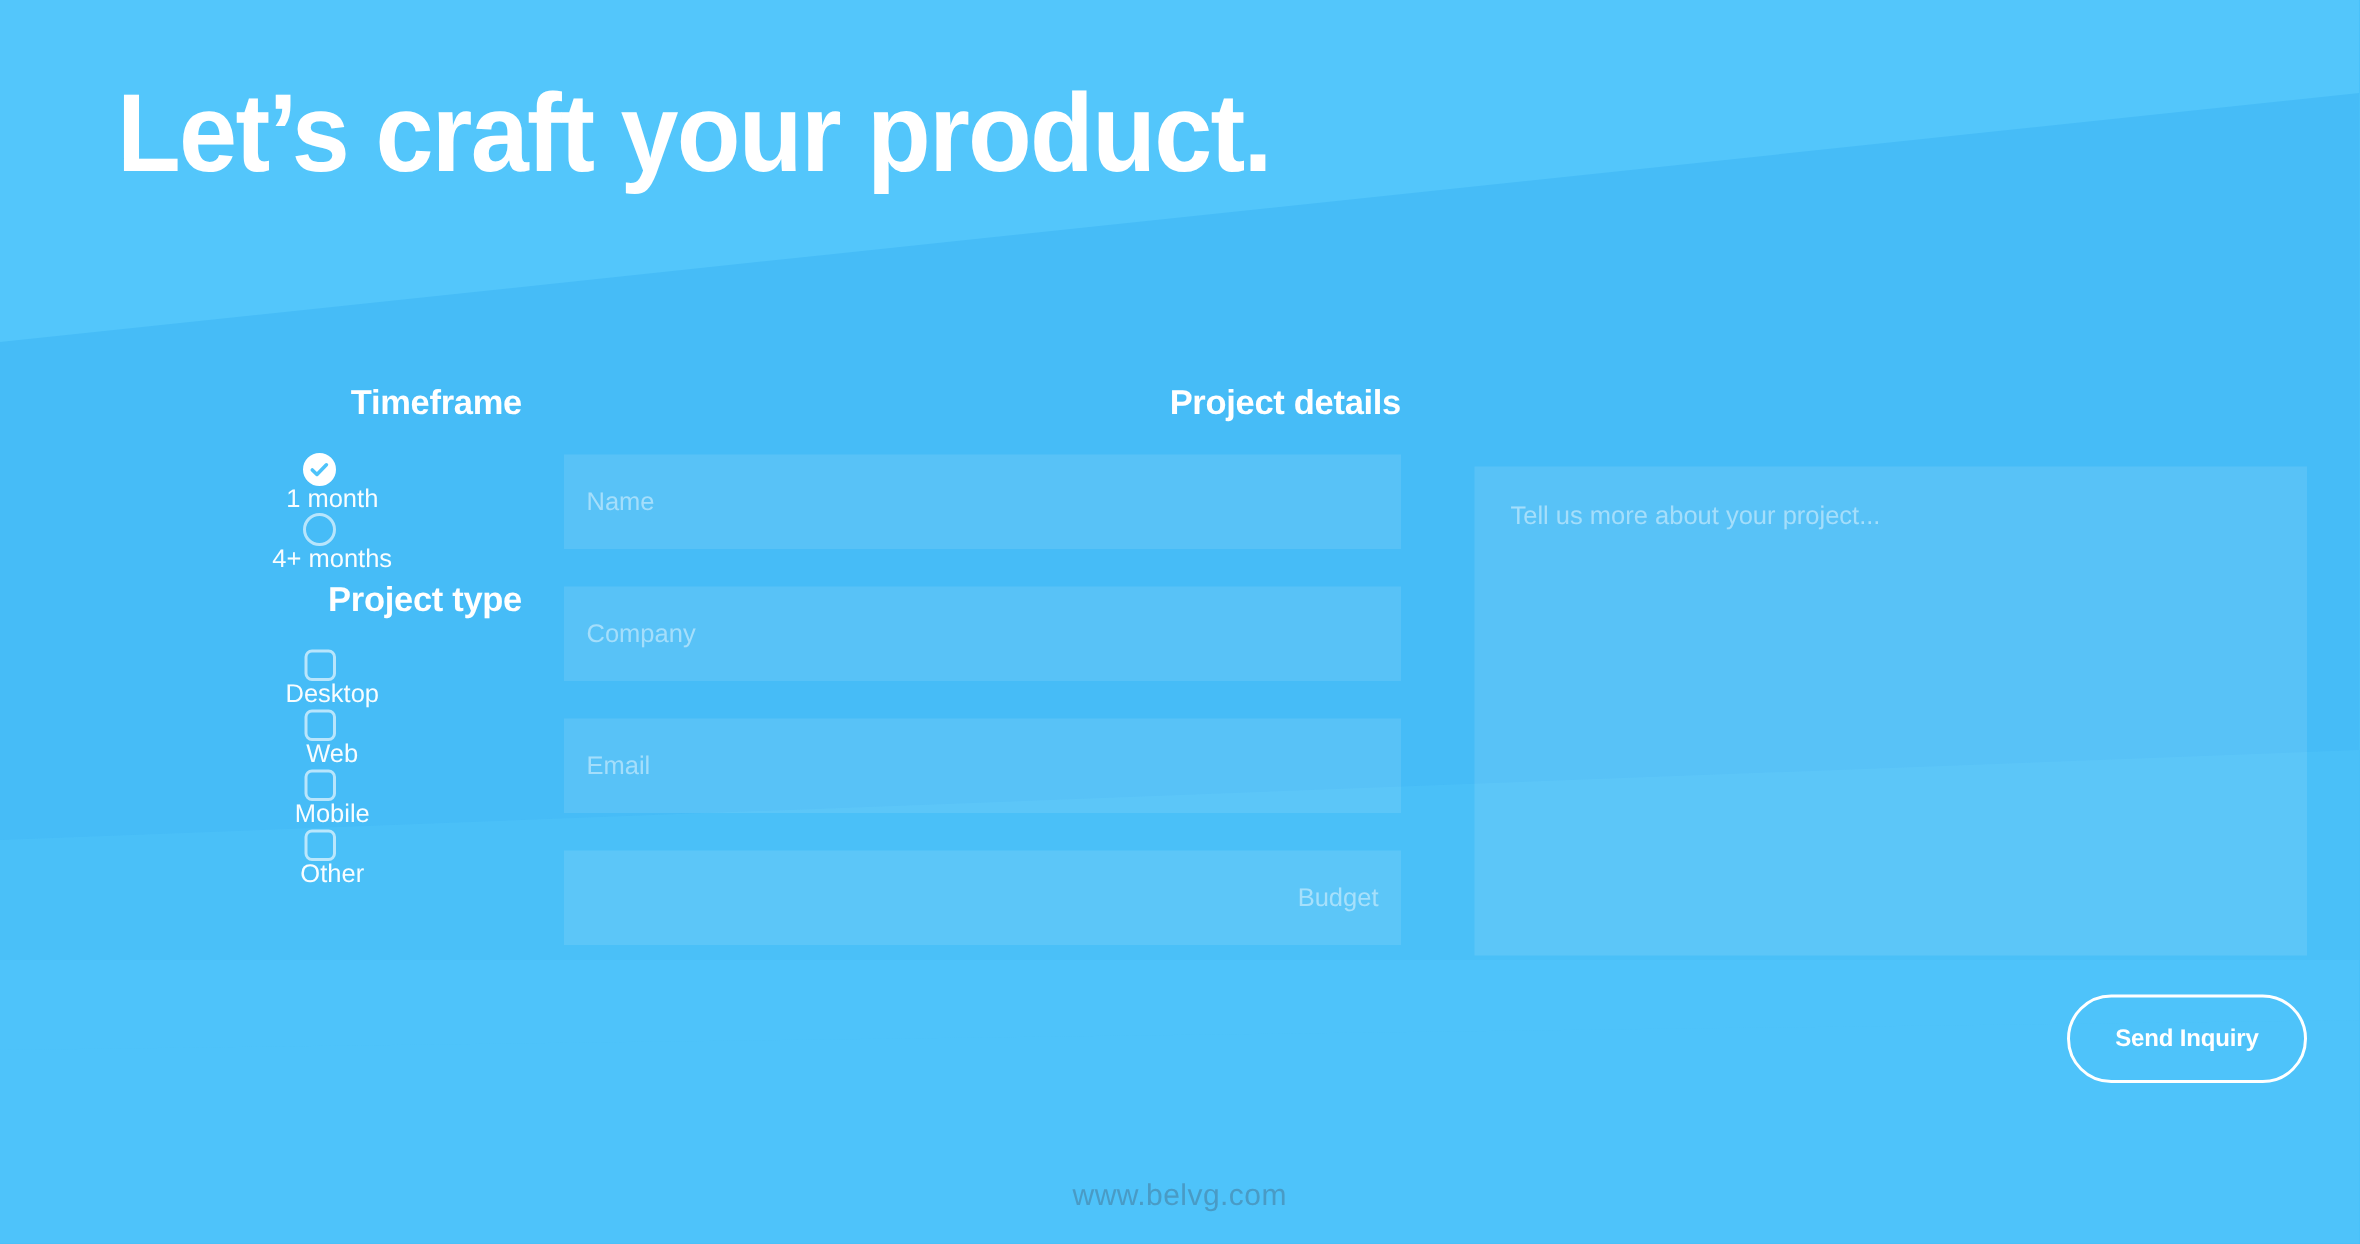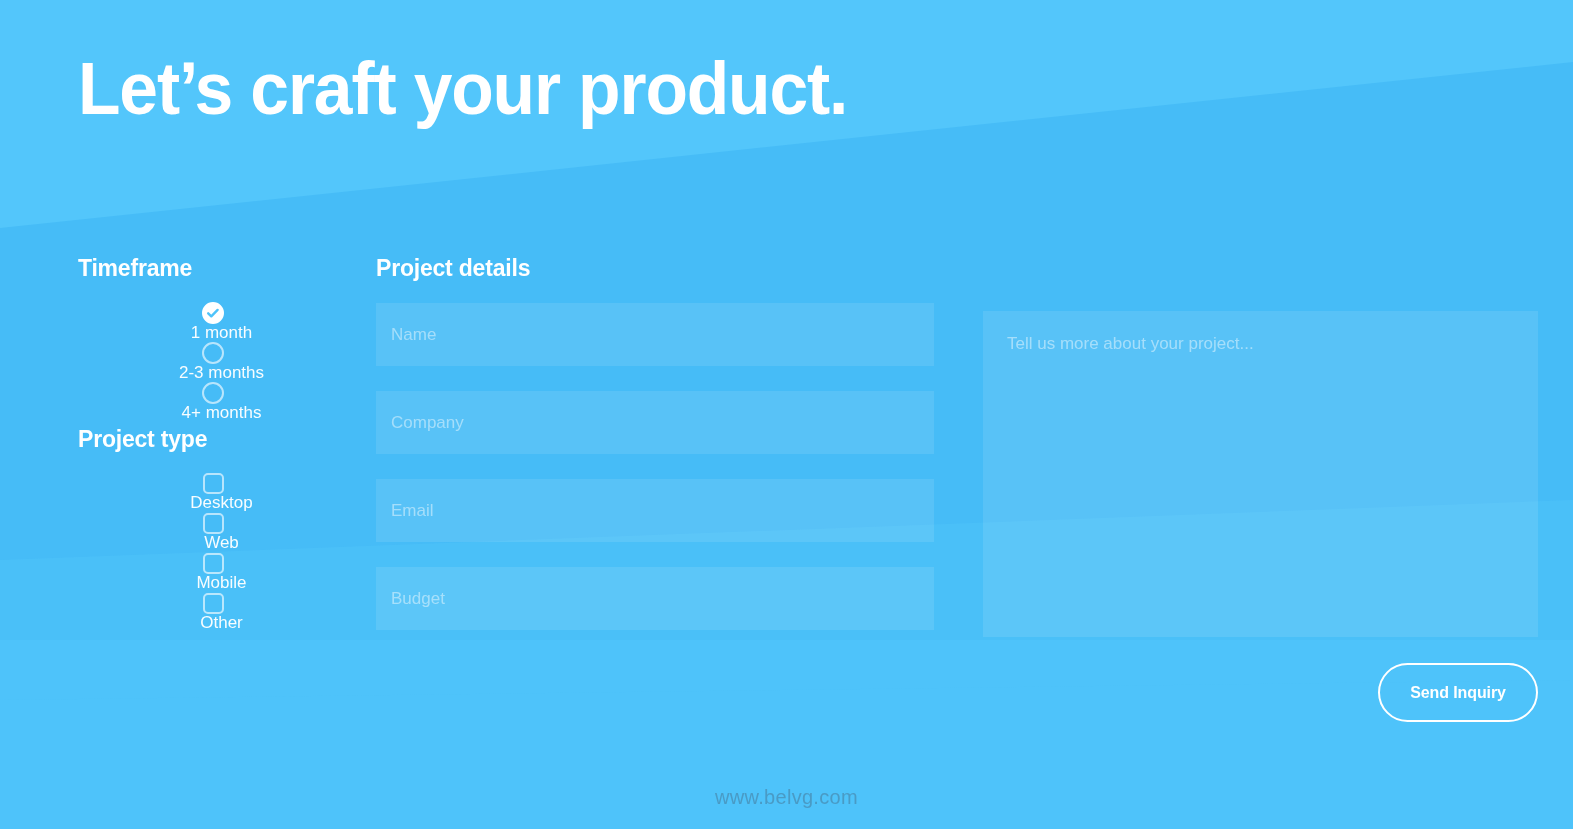--- a/index.html
+++ b/index.html
@@ -67,20 +67,21 @@
     left: 78px;
     top: 255px;
     width: 270px;
   }
   .section-heading {
     font-size: 23px;
     font-weight: 700;
     color: #ffffff;
     letter-spacing: -0.2px;
     margin-bottom: 20px;
+    text-align: right;
   }
   .section-heading.second { margin-top: 20px; }
 
   .option-row {
     display: flex;
     align-items: center;
     height: 24px;
     margin-bottom: 16px;
     cursor: pointer;
     flex-direction: column;
@@ -140,21 +141,21 @@
     border: none;
     outline: none;
     display: flex;
     align-items: center;
     padding: 0 15px;
     margin-bottom: 25px;
     font-family: "Liberation Sans", sans-serif;
     font-size: 17px;
     color: #ffffff;
   }
-  .field:last-child { margin-bottom: 0; }
+  .field:last-child { margin-bottom: 0; justify-content: flex-end; }
   .field-placeholder {
     color: rgba(255,255,255,0.46);
     font-size: 17px;
     line-height: 1;
     pointer-events: none;
   }
   .form-fields { margin-top: 21px; }
 
   
   .textarea-box {
@@ -236,24 +237,20 @@
       <span class="radio checked">
         <span class="tick">
           <svg viewBox="0 0 18 18" xmlns="http://www.w3.org/2000/svg">
             <path d="M4.2 9.3 L7.3 12.3 L13.6 5.9" fill="none" stroke="#4ec3fa" stroke-width="2.4" stroke-linecap="round" stroke-linejoin="round"></path>
           </svg>
         </span>
       </span>
       <span class="option-label">1 month</span>
     </div>
 
-    <div class="option-row">
-      <span class="radio"></span>
-      <span class="option-label">2-3 months</span>
-    </div>
 
     <div class="option-row">
       <span class="radio"></span>
       <span class="option-label">4+ months</span>
     </div>
 
     <h2 class="section-heading second">Project type</h2>
 
     <div class="option-row">
       <span class="checkbox"></span>

